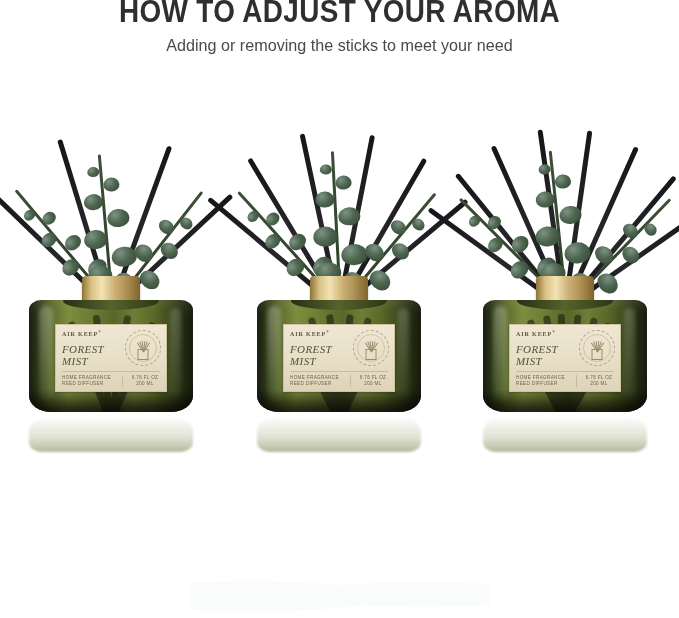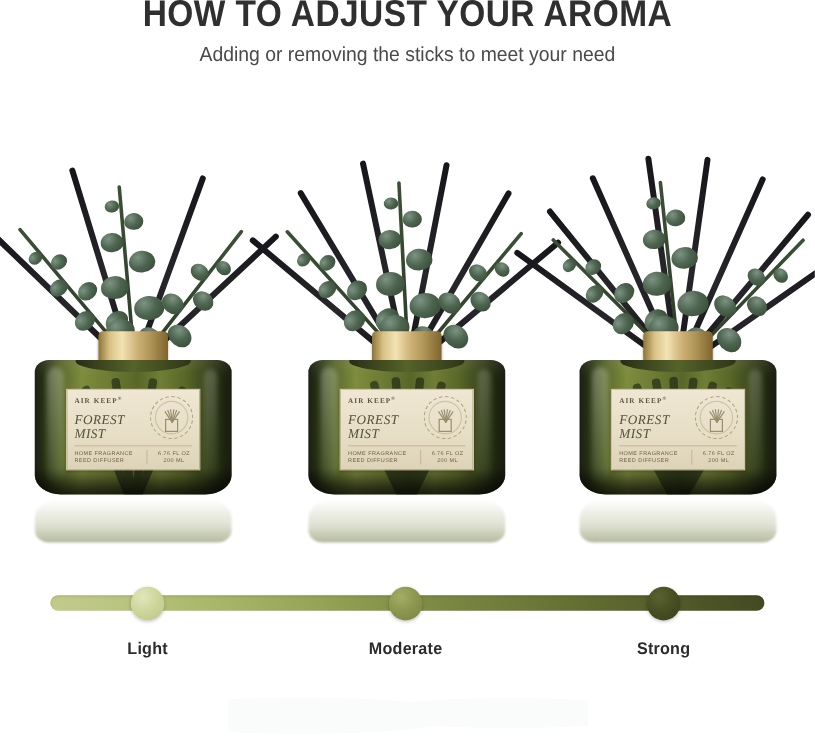--- a/index.html
+++ b/index.html
@@ -481,25 +481,16 @@
             </span>
             <span class="vial"></span>
           </div>
         </div>
         <div class="reflection"></div>
       </div>
     </div>
 
   </div>
 
-  <div class="slider">
-    <div class="track"></div>
-    <div class="handle h1"></div>
-    <div class="handle h2"></div>
-    <div class="handle h3"></div>
-    <div class="tick t1">Light</div>
-    <div class="tick t2">Moderate</div>
-    <div class="tick t3">Strong</div>
-  </div>
 
   <div class="watermark"></div>
 
 </div>
 
 </body></html>

